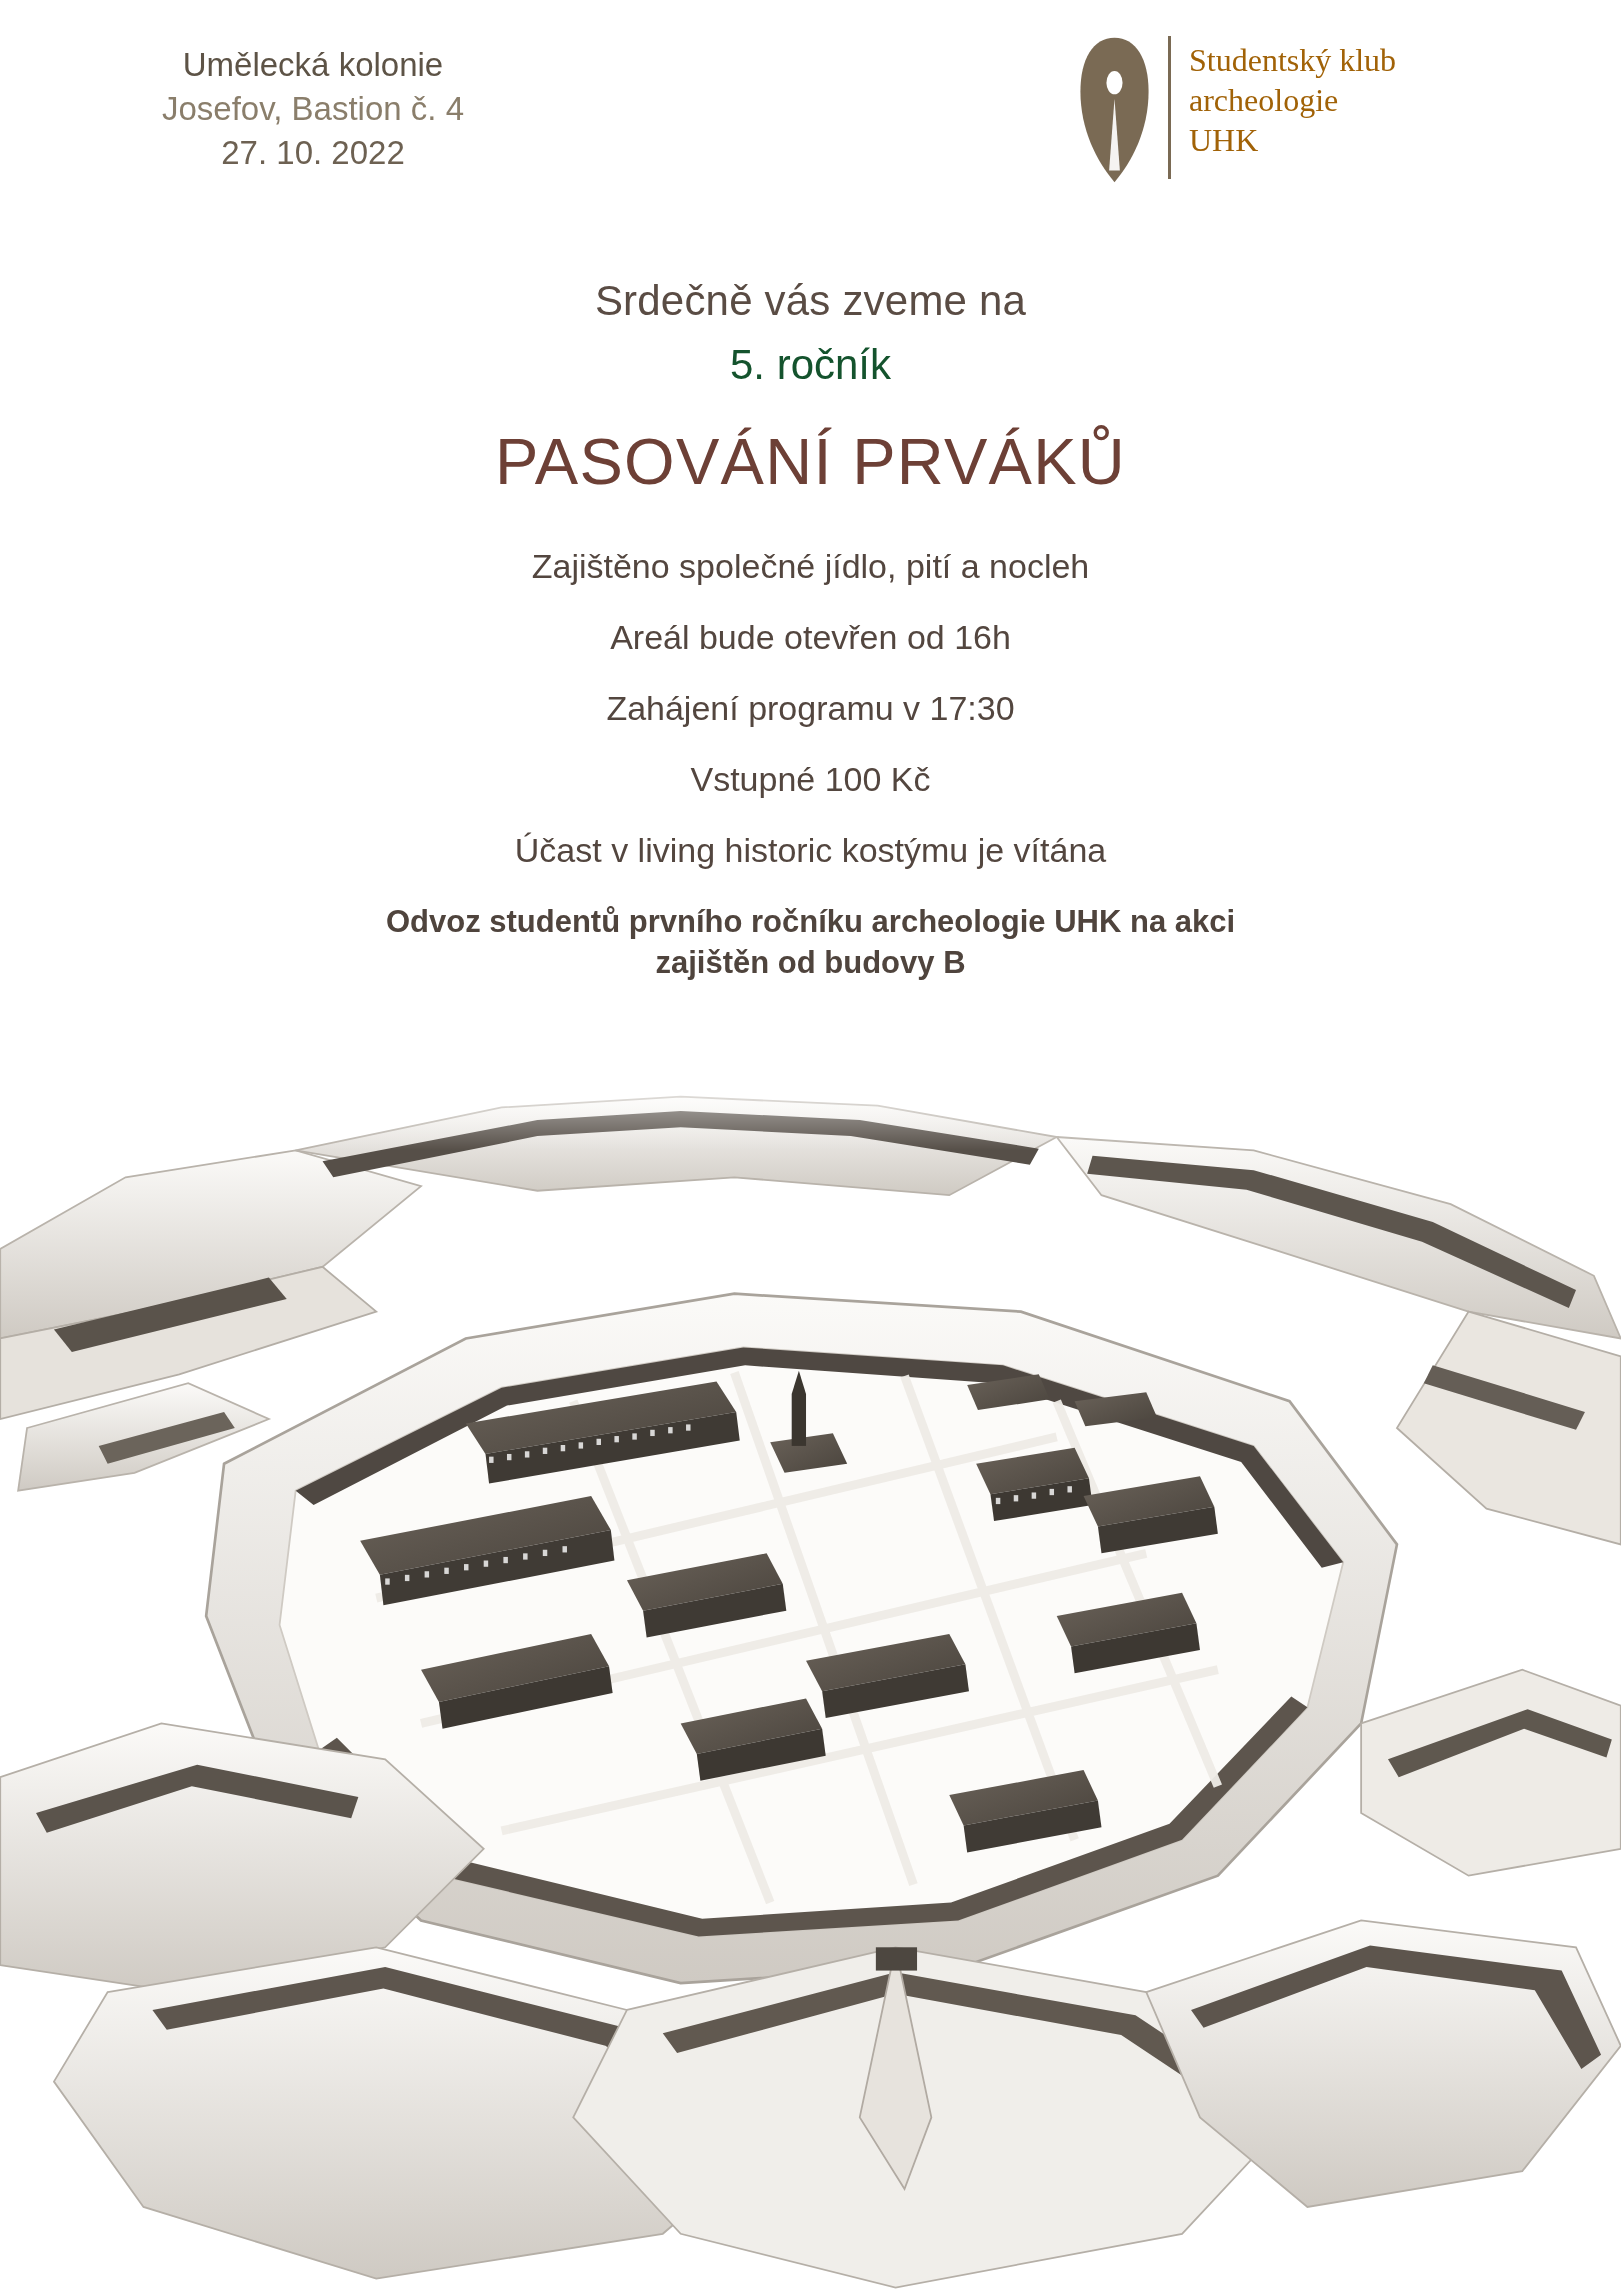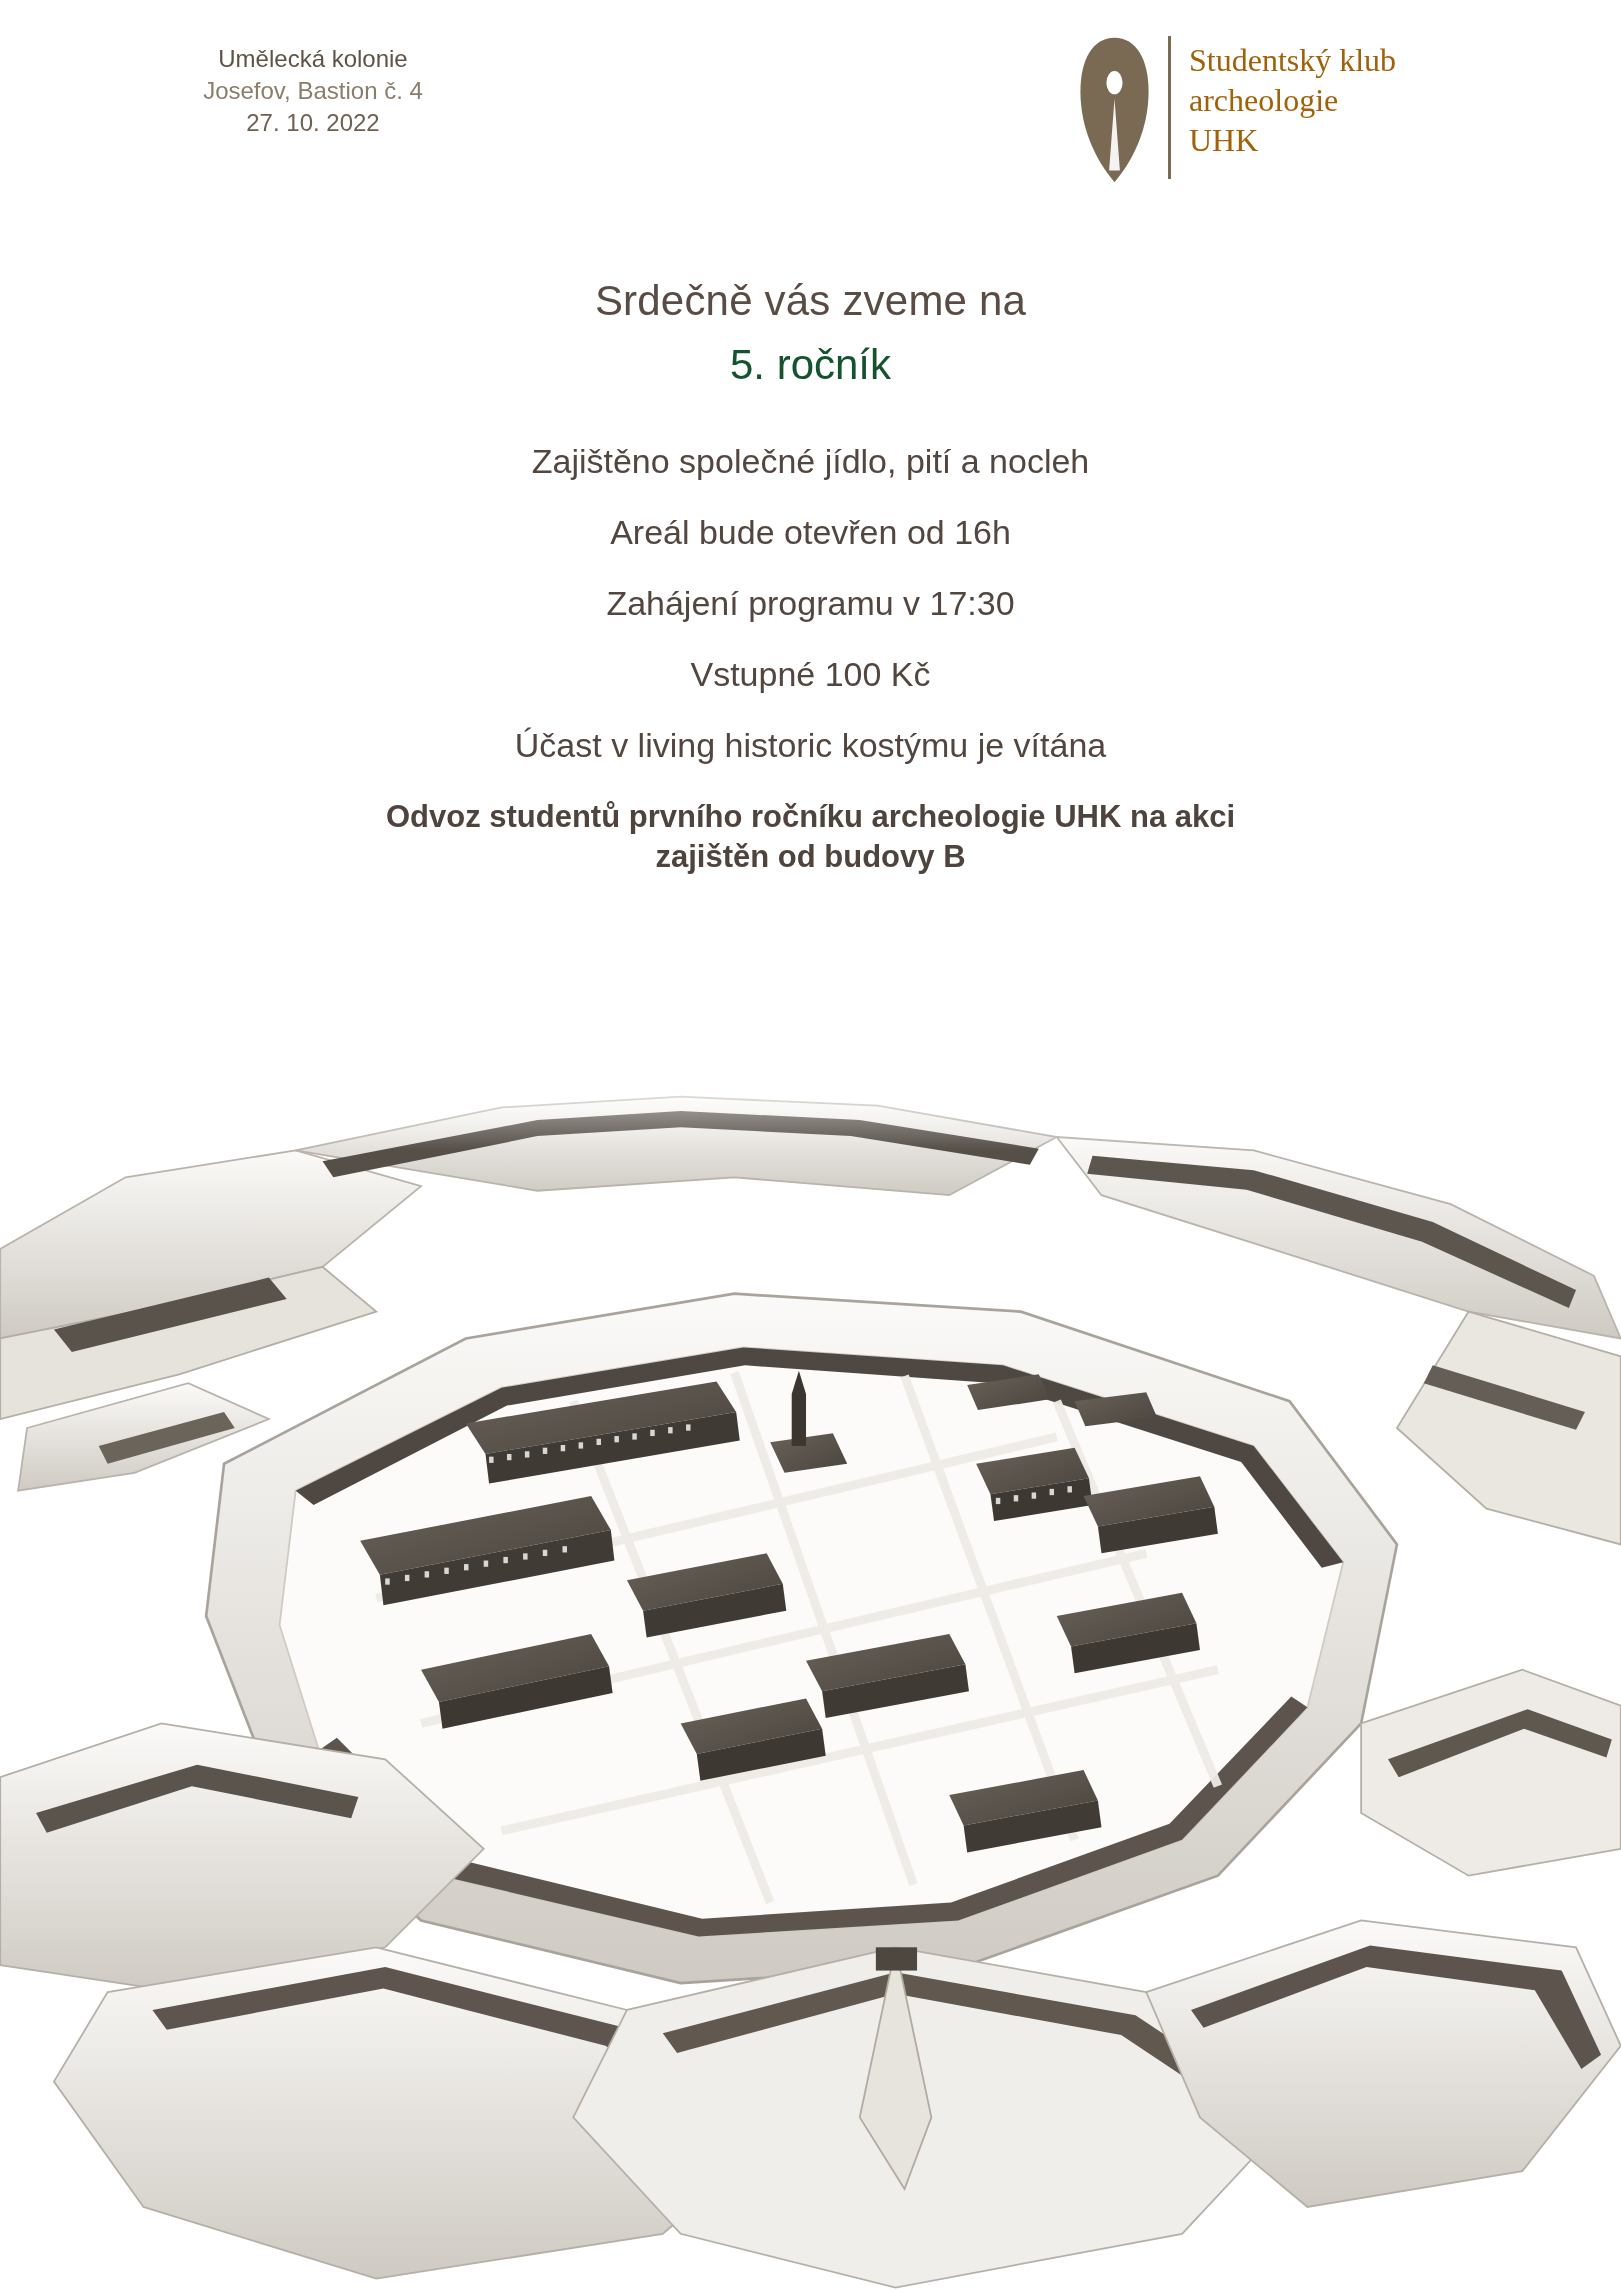--- a/index.html
+++ b/index.html
@@ -27,21 +27,21 @@
     width: 100%;
     height: 242px;
   }
   .header-left {
     position: absolute;
     top: 43px;
     left: 107px;
     width: 412px;
     text-align: center;
     line-height: 1.34;
-    font-size: 24px;
+    font-size: 33px;
     color: #6d6152;
   }
   .header-left .line1 { color: #5d5346; }
   .header-left .line2 { color: #8a7e6b; }
   .header-left .line3 { color: #6d6152; }
 
   .logo {
     position: absolute;
     top: 36px;
     left: 1075px;
@@ -154,20 +154,21 @@
         <div>archeologie</div>
         <div>UHK</div>
       </span>
     </div>
   </div>
 
   <div class="invite">
     <div class="invite-l1">Srdečně vás zveme na</div>
     <div class="invite-l2">5. ročník</div>
 
+    <div class="title">PASOVÁNÍ PRVÁKŮ</div>
 
     <div class="details">
       <div class="row">Zajištěno společné jídlo, pití a nocleh</div>
       <div class="row">Areál bude otevřen od 16h</div>
       <div class="row">Zahájení programu v 17:30</div>
       <div class="row">Vstupné 100 Kč</div>
       <div class="row">Účast v living historic kostýmu je vítána</div>
     </div>
 
     <div class="note">

